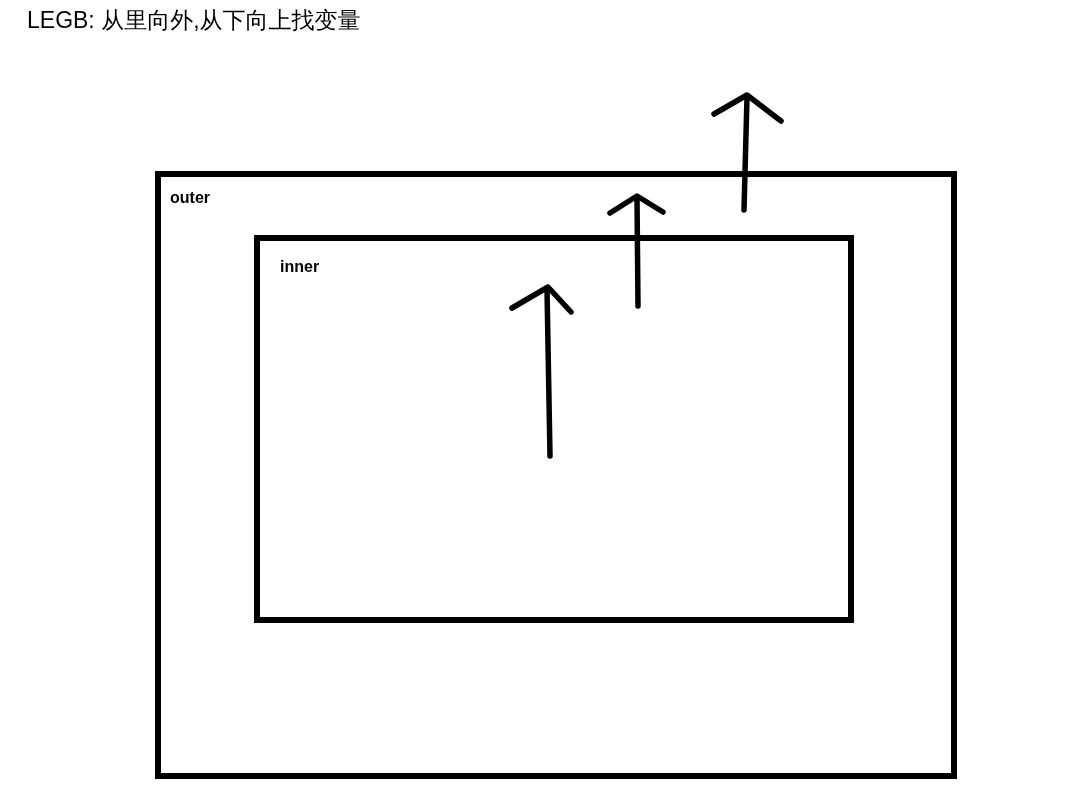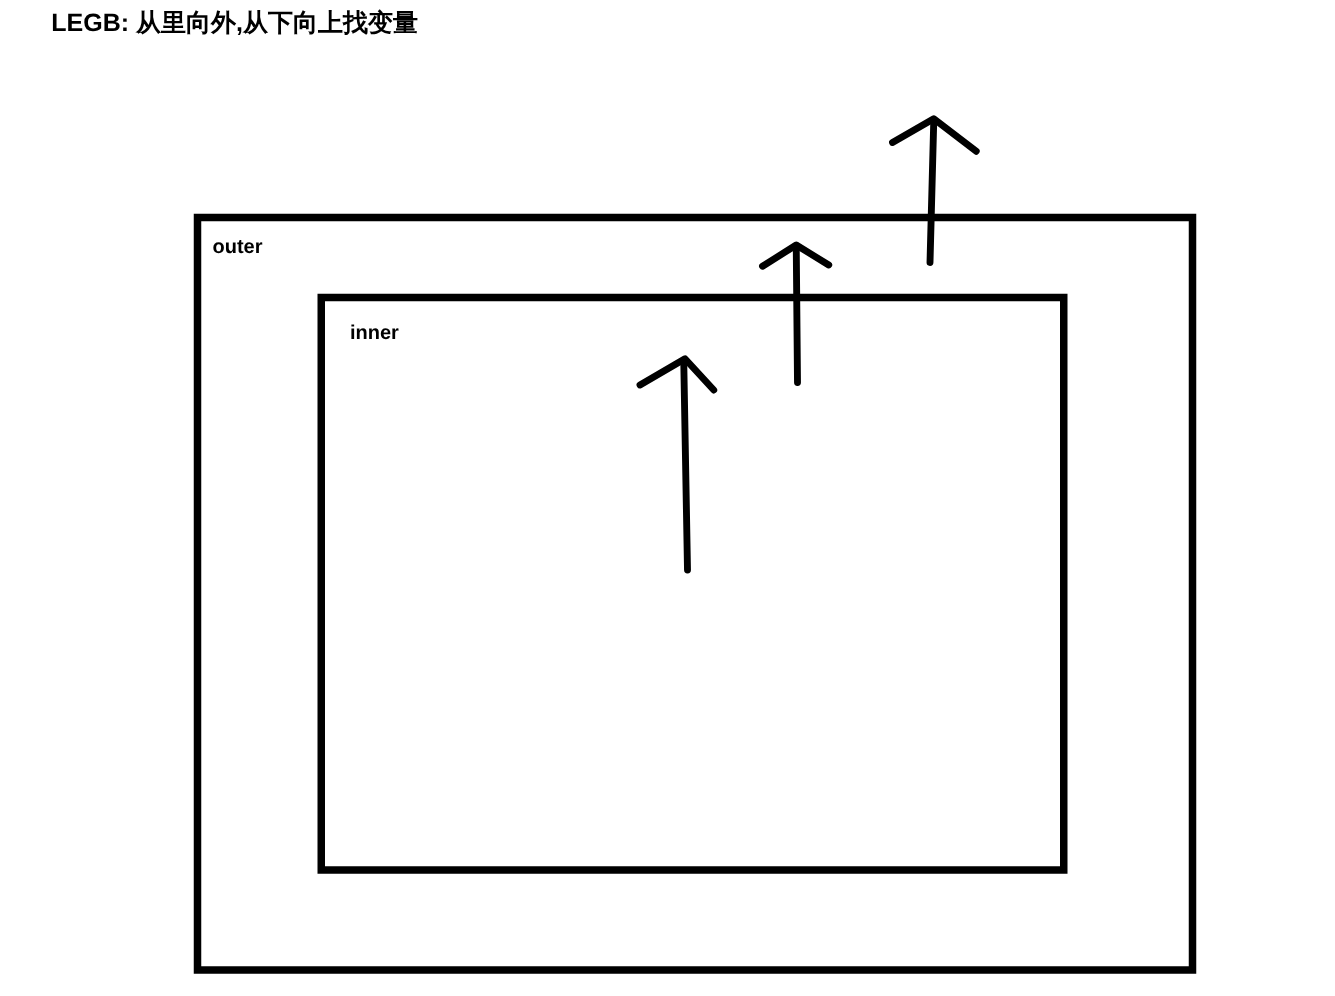--- a/index.html
+++ b/index.html
@@ -15,44 +15,44 @@
   }
   .canvas {
     position: relative;
     width: 1068px;
     height: 797px;
     background: #ffffff;
     overflow: hidden;
   }
   .title {
     position: absolute;
-    left: 41px;
+    left: 27px;
     top: 5px;
-    font-size: 20px;
-    font-weight: bold;
+    font-size: 23px;
+    font-weight: normal;
     letter-spacing: 0px;
     white-space: nowrap;
   }
   .box {
     position: absolute;
     border: 6px solid #000000;
     box-sizing: border-box;
     background: transparent;
   }
   .box-outer {
     left: 155px;
     top: 171px;
     width: 802px;
     height: 608px;
   }
   .box-inner {
     left: 254px;
     top: 235px;
     width: 600px;
-    height: 464px;
+    height: 388px;
   }
   .box-smaller {
     left: 369px;
     top: 325px;
     width: 374px;
     height: 274px;
   }
   .box-label {
     position: absolute;
     font-weight: bold;

